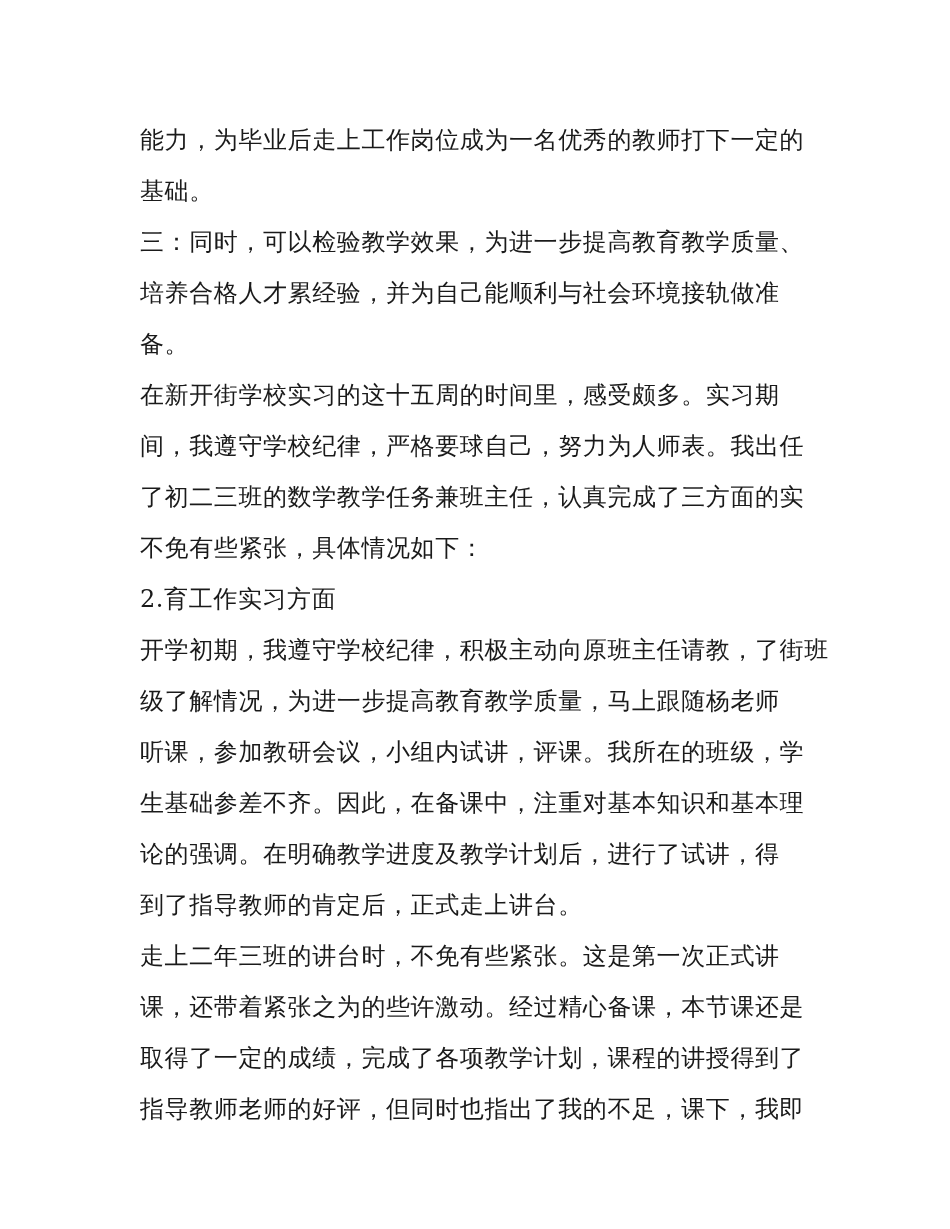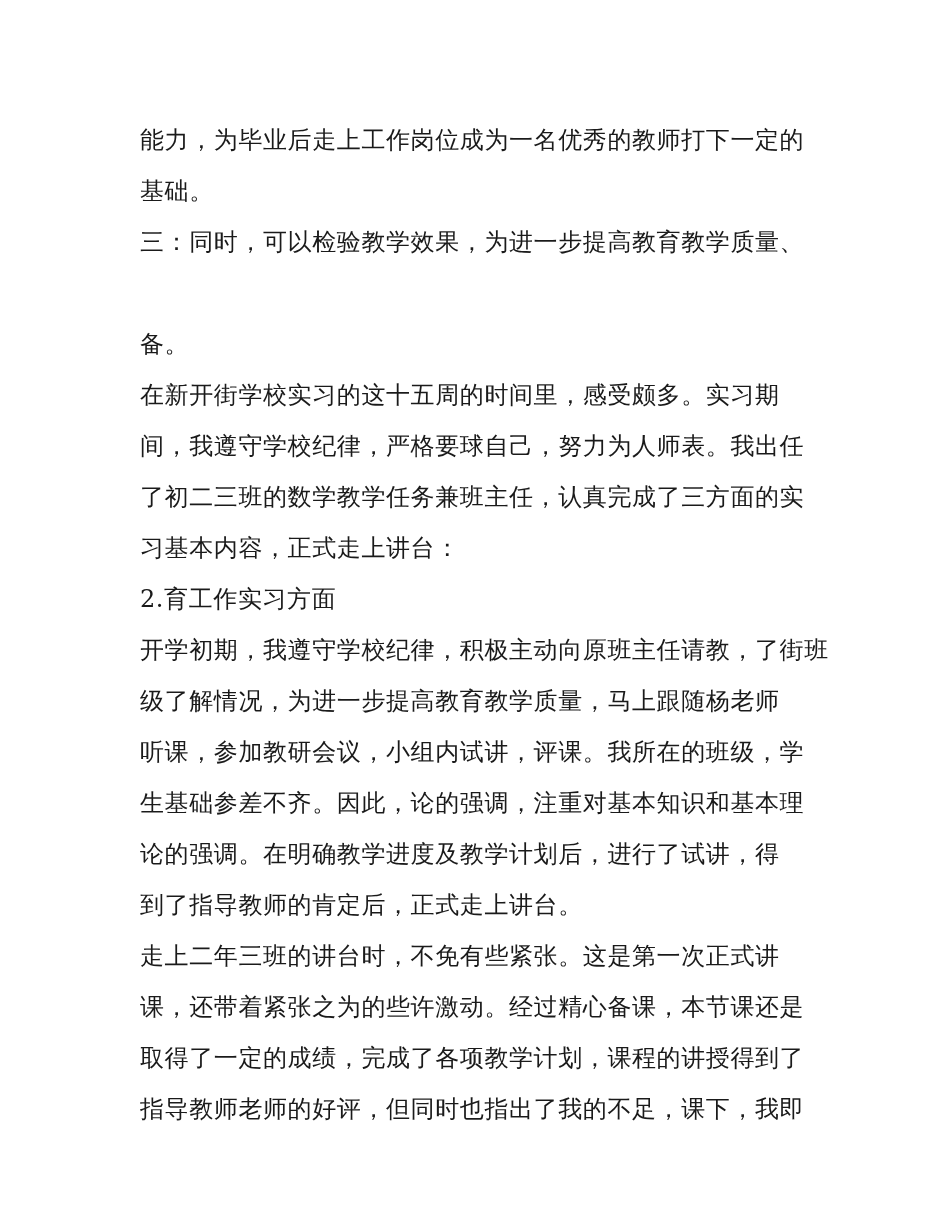--- a/index.html
+++ b/index.html
@@ -17,29 +17,30 @@
     letter-spacing: 0.6px;
   }
 </style>
 </head>
 <body>
 
 <div class="page">
   <div class="line" style="top:108px">能力，为毕业后走上工作岗位成为一名优秀的教师打下一定的</div>
   <div class="line" style="top:159px">基础。</div>
   <div class="line" style="top:210px">三：同时，可以检验教学效果，为进一步提高教育教学质量、</div>
+  <div class="line" style="top:261px">培养合格人才累经验，并为自己能顺利与社会环境接轨做准</div>
   <div class="line" style="top:312px">备。</div>
   <div class="line" style="top:414px">间，我遵守学校纪律，严格要球自己，努力为人师表。我出任</div>
   <div class="line" style="top:363px">在新开街学校实习的这十五周的时间里，感受颇多。实习期</div>
   <div class="line" style="top:465px">了初二三班的数学教学任务兼班主任，认真完成了三方面的实</div>
-  <div class="line" style="top:516px">习基本内容，正式走上讲台：</div>
+  <div class="line" style="top:516px">不免有些紧张，具体情况如下：</div>
   <div class="line" style="top:567px">2.育工作实习方面</div>
   <div class="line" style="top:618px">开学初期，我遵守学校纪律，积极主动向原班主任请教，了街班</div>
   <div class="line" style="top:669px">级了解情况，为进一步提高教育教学质量，马上跟随杨老师</div>
   <div class="line" style="top:720px">听课，参加教研会议，小组内试讲，评课。我所在的班级，学</div>
-  <div class="line" style="top:771px">生基础参差不齐。因此，论的强调，注重对基本知识和基本理</div>
+  <div class="line" style="top:771px">生基础参差不齐。因此，在备课中，注重对基本知识和基本理</div>
   <div class="line" style="top:822px">论的强调。在明确教学进度及教学计划后，进行了试讲，得</div>
   <div class="line" style="top:873px">到了指导教师的肯定后，正式走上讲台。</div>
   <div class="line" style="top:924px">走上二年三班的讲台时，不免有些紧张。这是第一次正式讲</div>
   <div class="line" style="top:975px">课，还带着紧张之为的些许激动。经过精心备课，本节课还是</div>
   <div class="line" style="top:1026px">取得了一定的成绩，完成了各项教学计划，课程的讲授得到了</div>
   <div class="line" style="top:1077px">指导教师老师的好评，但同时也指出了我的不足，课下，我即</div>
 </div>
 
 </body></html>

